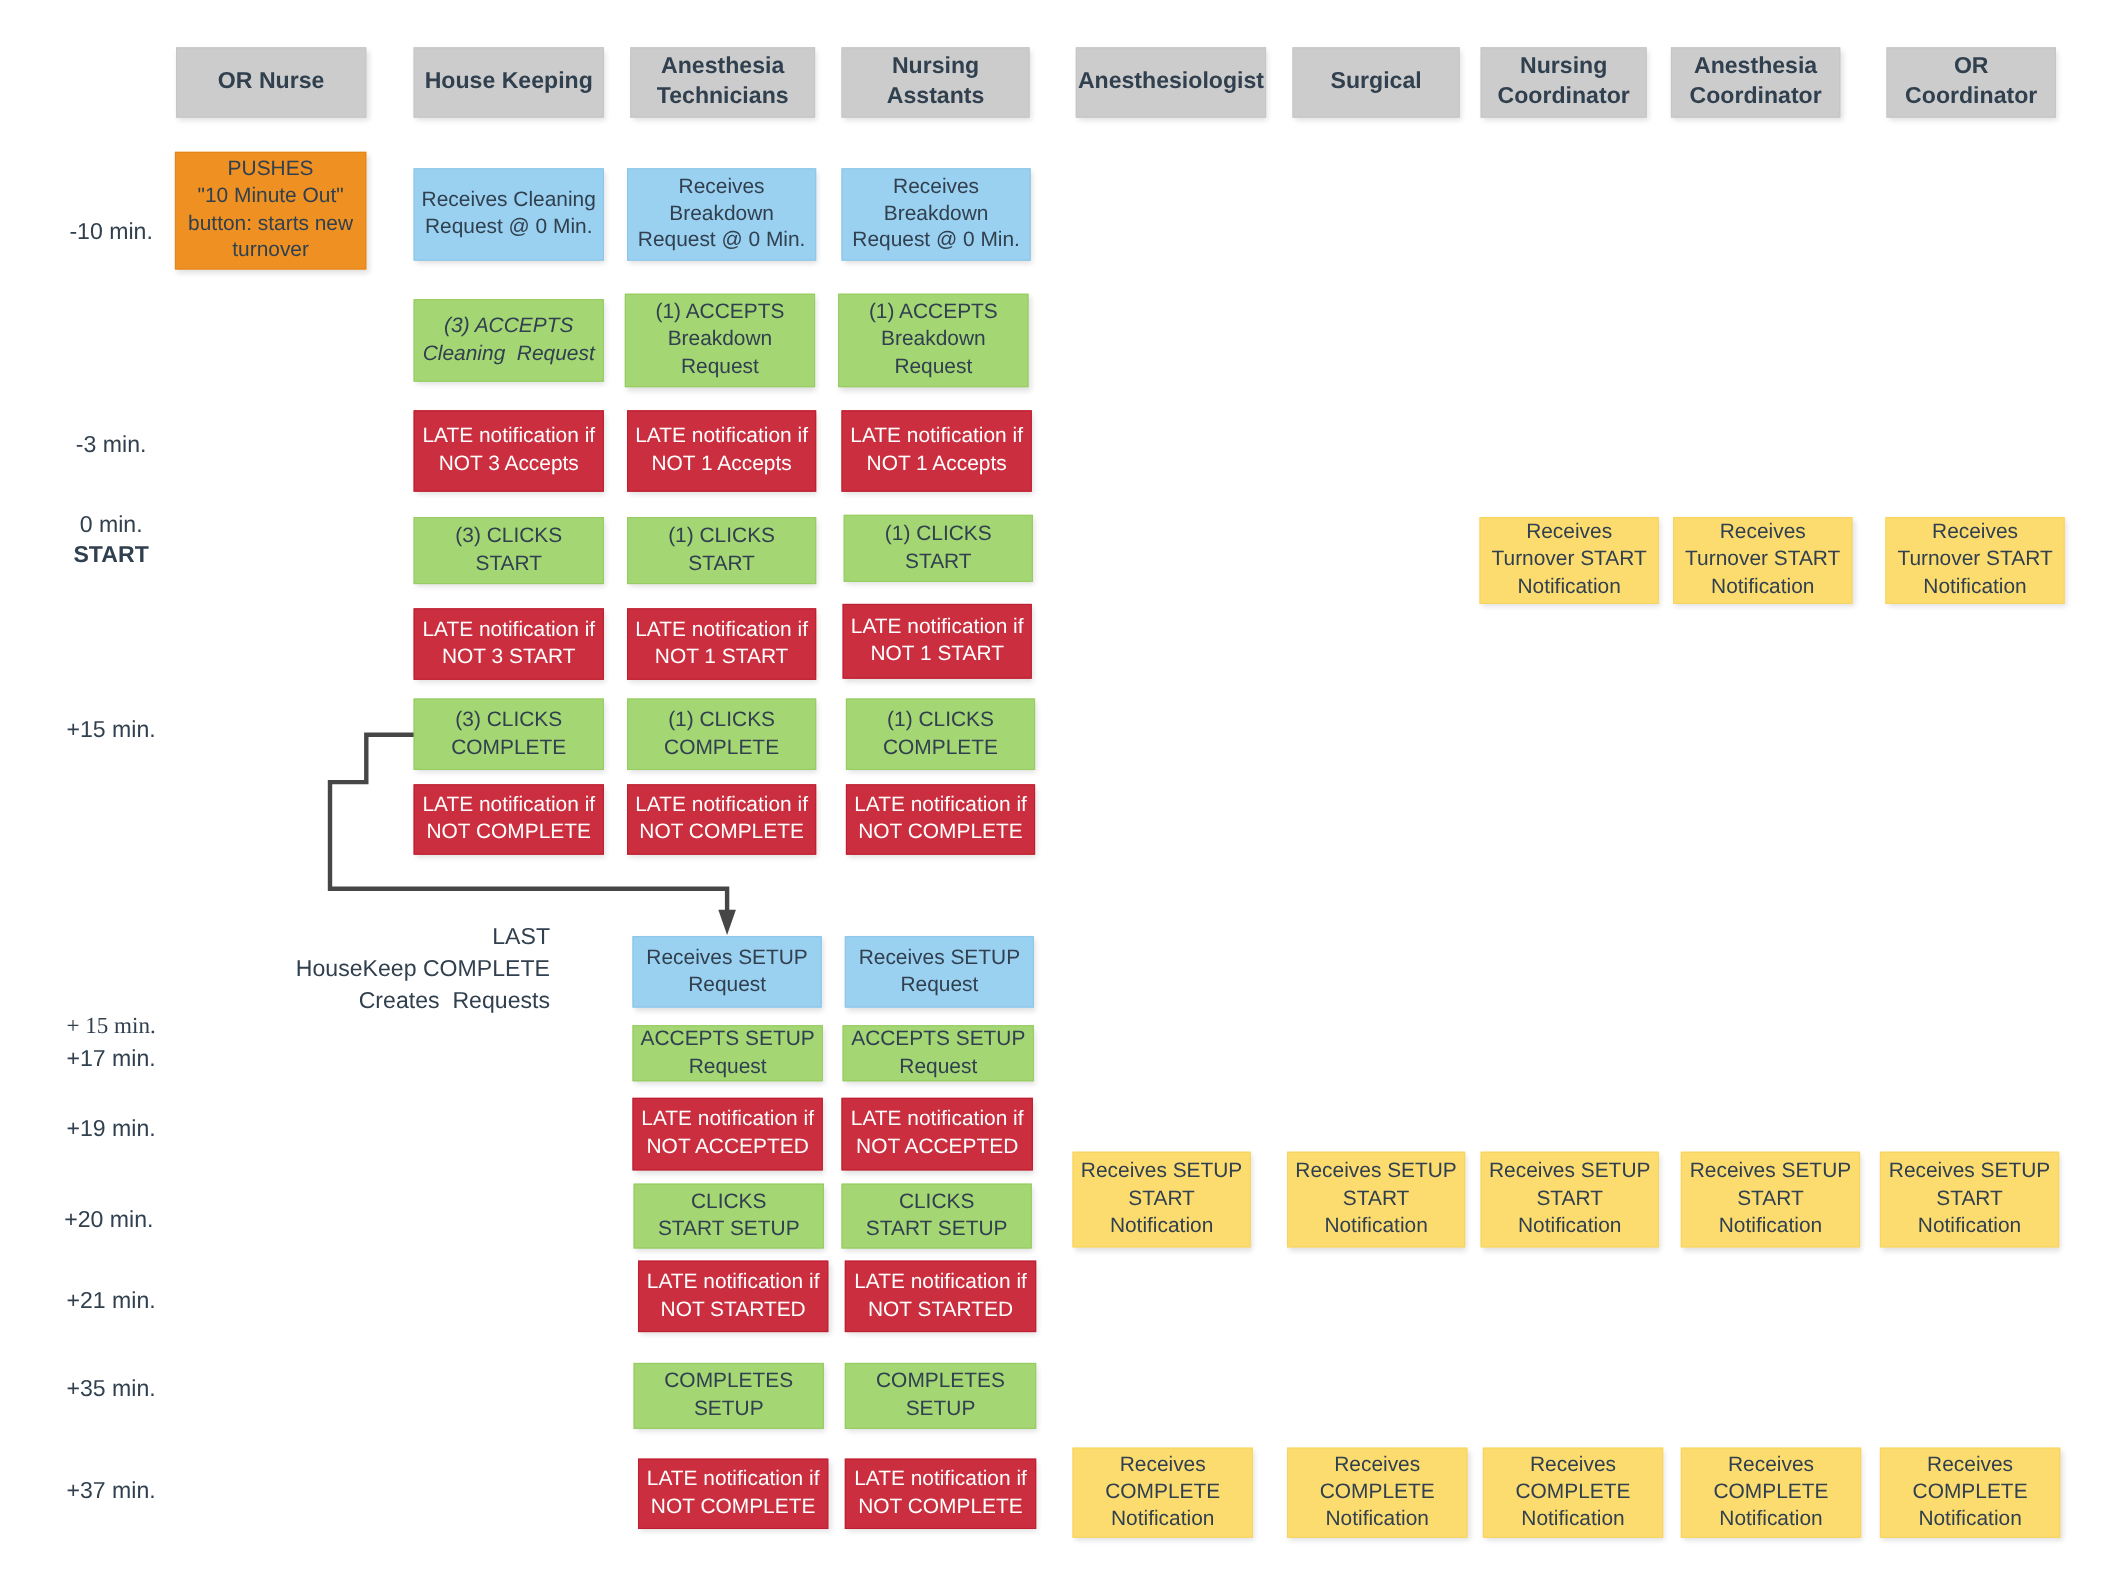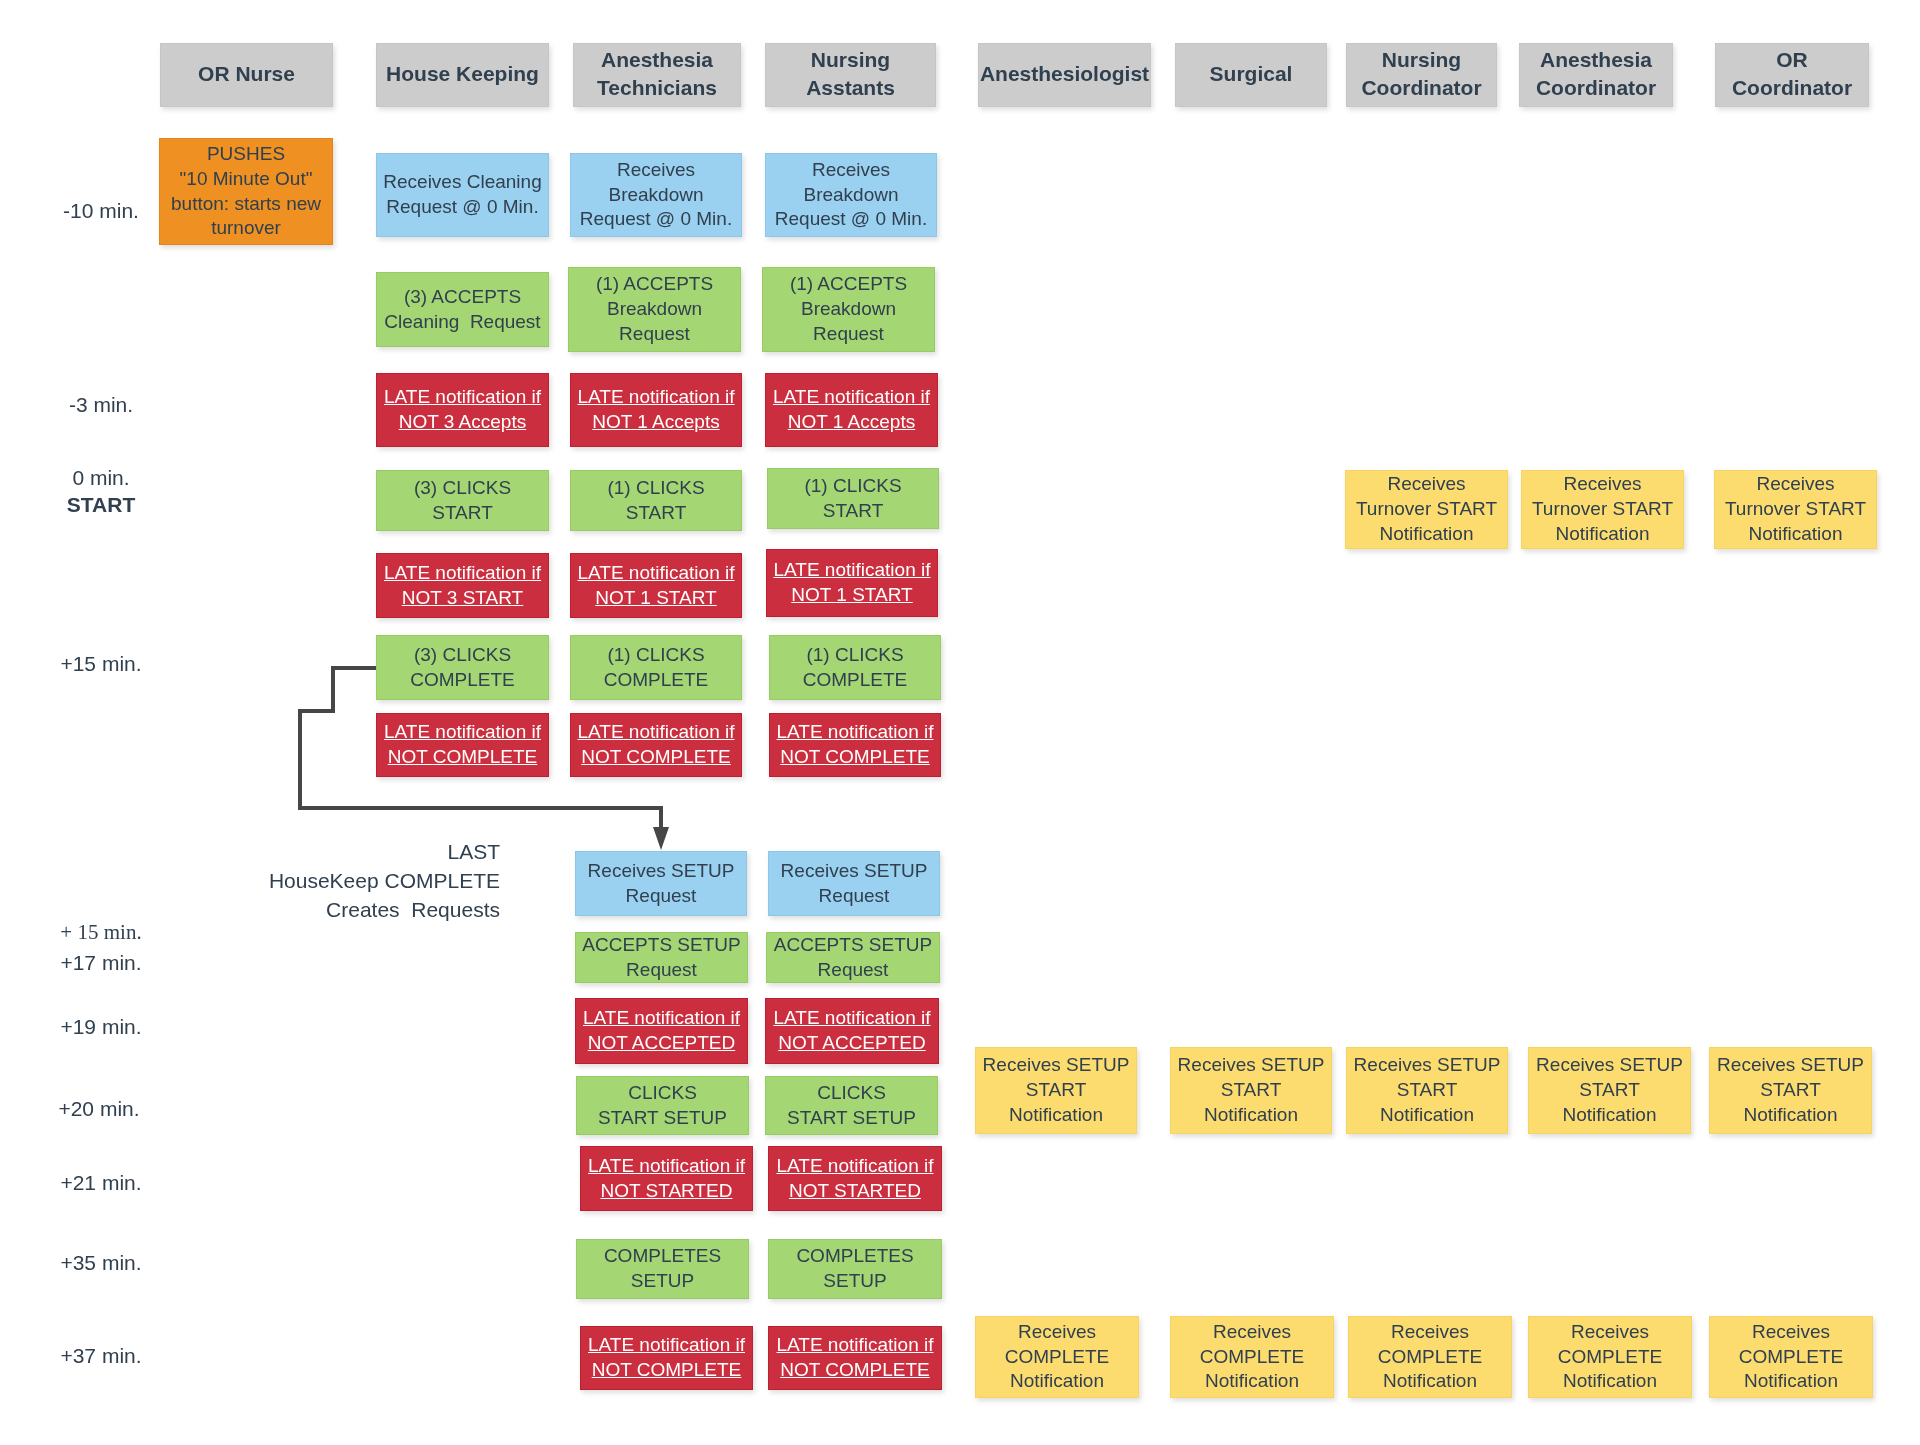--- a/index.html
+++ b/index.html
@@ -20,21 +20,21 @@
     font-size:19px;line-height:24.8px;
     box-sizing:border-box;
     white-space:pre-wrap;
     box-shadow:2px 3px 5px rgba(0,0,0,0.13);
   }
   .node.header{
     background:var(--header-fill);font-weight:bold;font-size:21px;line-height:28px;padding-bottom:3px;
   }
   .node.blue{background:var(--blue-fill);border:1px solid var(--blue-border);}
   .node.green{background:var(--green-fill);border:1px solid var(--green-border);}
-  .node.red{background:var(--red-fill);color:var(--text-light);border:1px solid var(--red-border);text-decoration:underline;}
+  .node.red{background:var(--red-fill);color:var(--text-light);border:1px solid var(--red-border);}
   .node.yellow{background:var(--yellow-fill);border:1px solid var(--yellow-border);}
   .node.orange{background:var(--orange-fill);border:1px solid var(--orange-border);}
   .node.header{border:1px solid var(--header-border);}
   .tlabel{
     position:absolute;
     font-size:21px;line-height:24px;
     transform:translate(-50%,-50%);
     white-space:pre;
   }
   .tlabel.bold{font-weight:bold;}
@@ -66,21 +66,21 @@
       <div class="node header" style="left: 1715px; top: 43px; width: 154px; height: 64px;">OR
 Coordinator</div>
     </div>
   <div id="nodes-layer">
       <div class="node orange" style="left: 159px; top: 138px; width: 174px; height: 107px;">PUSHES
 "10 Minute Out"
 button: starts new
 turnover</div>
       <div class="node blue" style="left: 376px; top: 153px; width: 173px; height: 84px;">Receives Cleaning
 Request @ 0 Min.</div>
-      <div class="node green" style="left: 376px; top: 272px; width: 173px; height: 75px;">(3) ACCEPTS
+      <div class="node green" style="left: 376px; top: 272px; width: 173px; height: 75px; font-style: italic;">(3) ACCEPTS
 Cleaning  Request</div>
       <div class="node red" style="left: 376px; top: 373px; width: 173px; height: 74px;">LATE notification if
 NOT 3 Accepts</div>
       <div class="node green" style="left: 376px; top: 470px; width: 173px; height: 61px;">(3) CLICKS
 START</div>
       <div class="node red" style="left: 376px; top: 553px; width: 173px; height: 65px;">LATE notification if
 NOT 3 START</div>
       <div class="node green" style="left: 376px; top: 635px; width: 173px; height: 65px;">(3) CLICKS
 COMPLETE</div>
       <div class="node red" style="left: 376px; top: 713px; width: 173px; height: 64px;">LATE notification if

